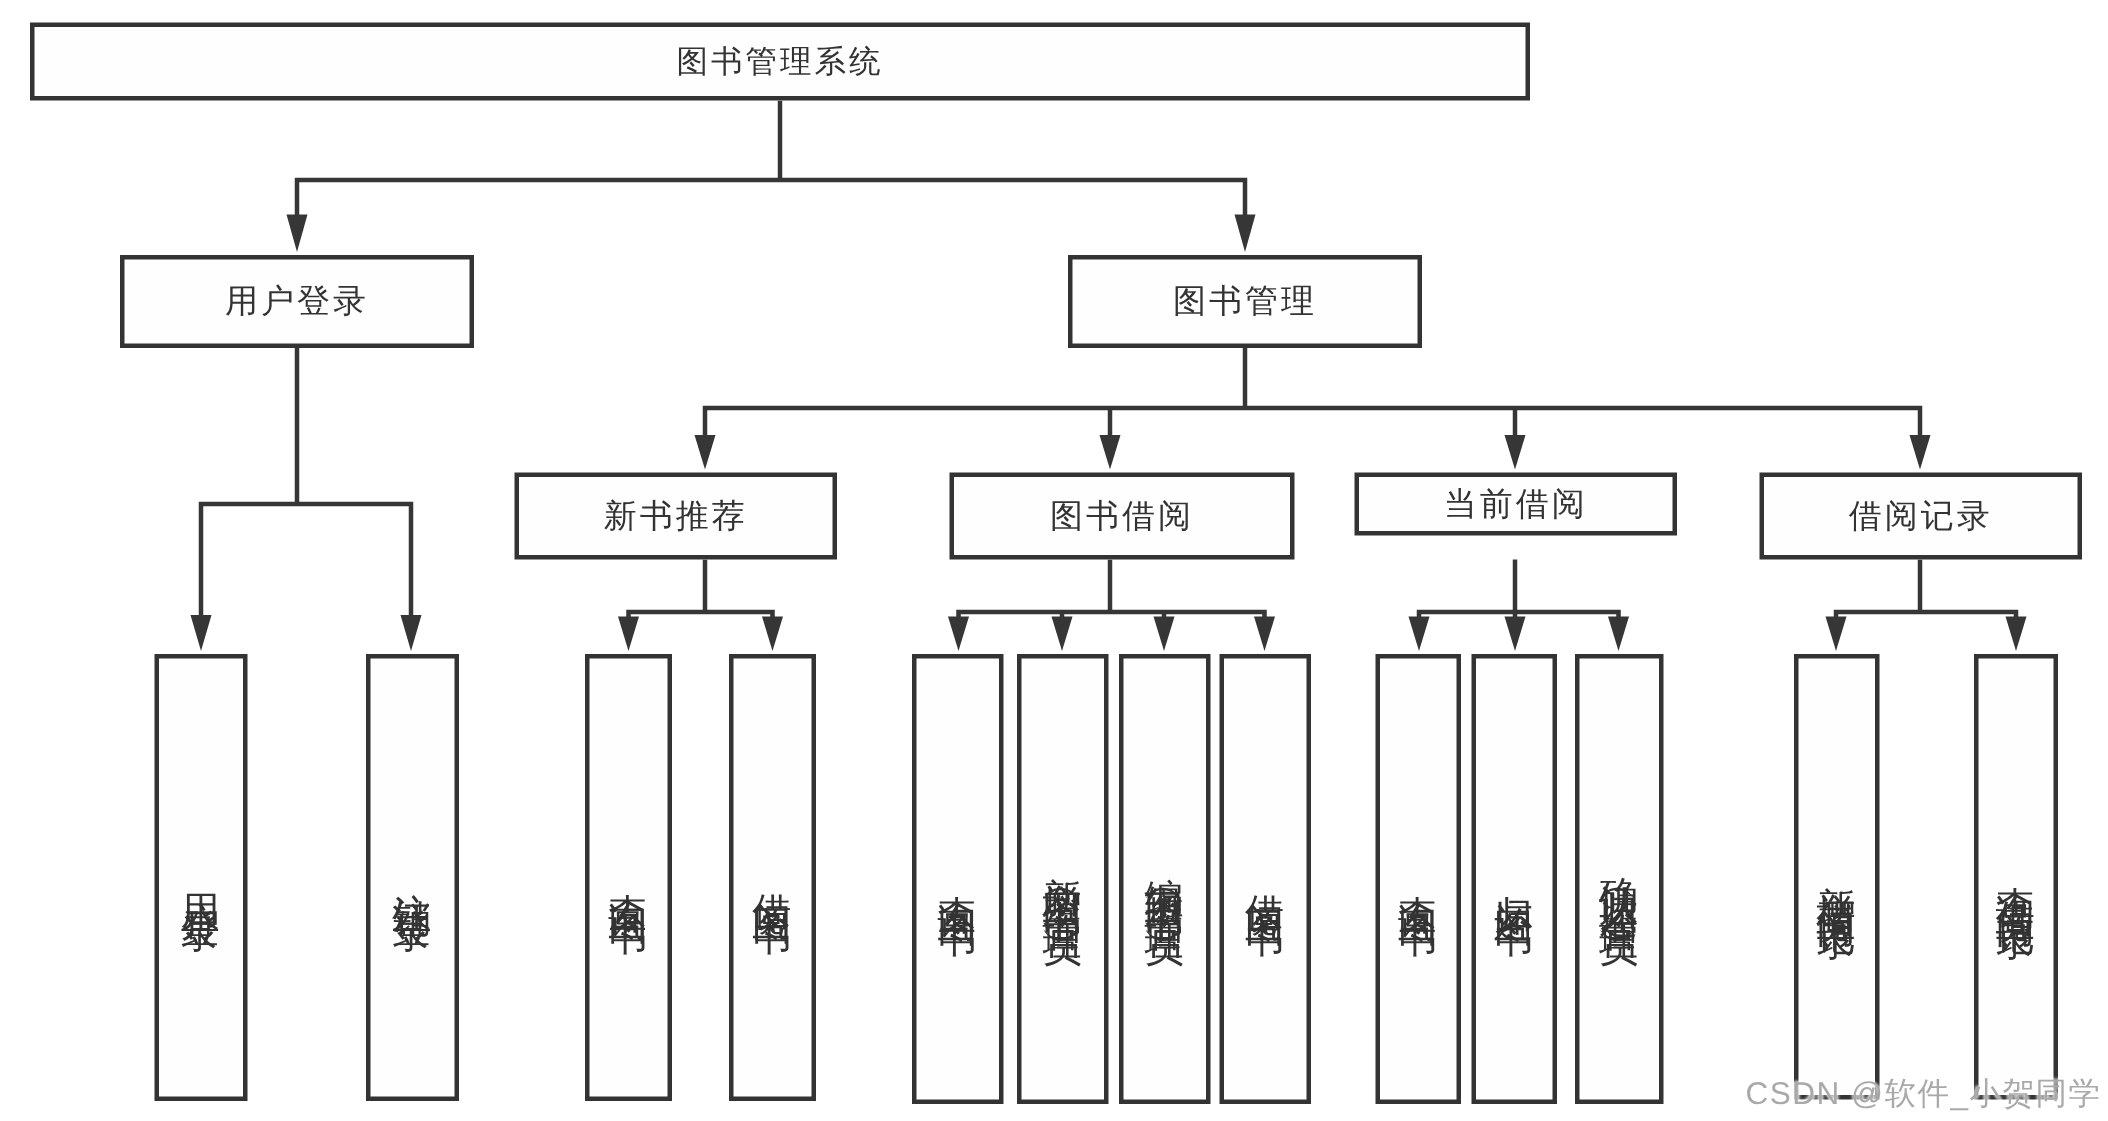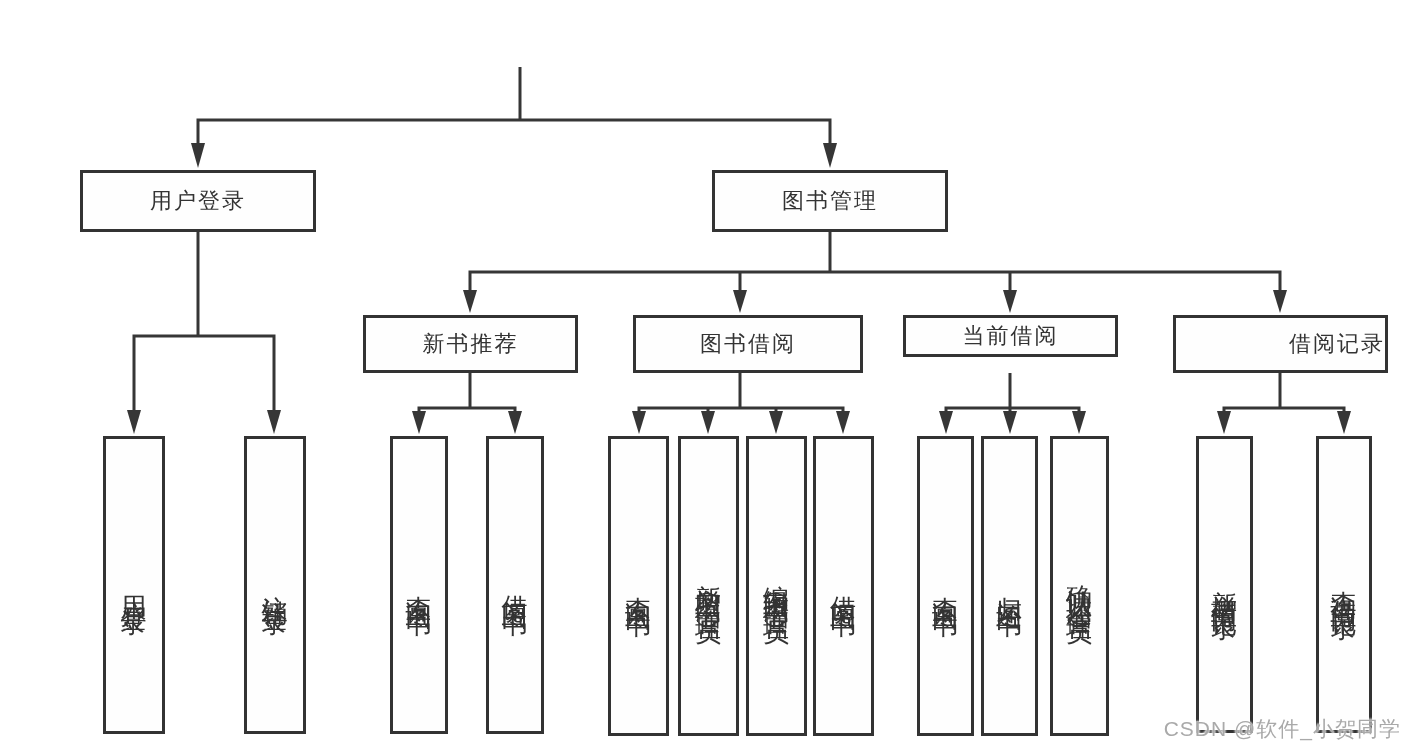--- a/index.html
+++ b/index.html
@@ -118,38 +118,41 @@
 
       <polygon points="939,411 953,411 946,434"></polygon>
       <polygon points="1003,411 1017,411 1010,434"></polygon>
       <polygon points="1072,411 1086,411 1079,434"></polygon>
 
       <polygon points="1217,411 1231,411 1224,434"></polygon>
       <polygon points="1337,411 1351,411 1344,434"></polygon>
     </g>
   </svg>
 
+  <div class="box h-box root-box" style="left:20px; top:15px; width:1000px; height:52px;">
+    <span>图书管理系统</span>
+  </div>
 
   <div class="box h-box" style="left:80px; top:170px; width:236px; height:62px;">
     <span>用户登录</span>
   </div>
   <div class="box h-box" style="left:712px; top:170px; width:236px; height:62px;">
     <span>图书管理</span>
   </div>
 
-  <div class="box h-box" style="left:363px; top:315px; width:215px; height:58px;font-family:Liberation Serif, serif;">
+  <div class="box h-box" style="left:343px; top:315px; width:215px; height:58px;font-family:Liberation Serif, serif;">
     <span>新书推荐</span>
   </div>
   <div class="box h-box" style="left:633px; top:315px; width:230px; height:58px;">
     <span>图书借阅</span>
   </div>
   <div class="box h-box" style="left:903px; top:315px; width:215px; height:42px;">
     <span>当前借阅</span>
   </div>
-  <div class="box h-box" style="left:1173px; top:315px; width:215px; height:58px;justify-content:flex-end;">
+  <div class="box h-box" style="left:1173px; top:315px; width:215px; height:58px;">
     <span>借阅记录</span>
   </div>
 
   <div class="box v-box" style="left:103px; top:436px; width:62px; height:298px;">
     <span>用户登录</span>
   </div>
   <div class="box v-box" style="left:244px; top:436px; width:62px; height:298px;">
     <span>注销登录</span>
   </div>
 

